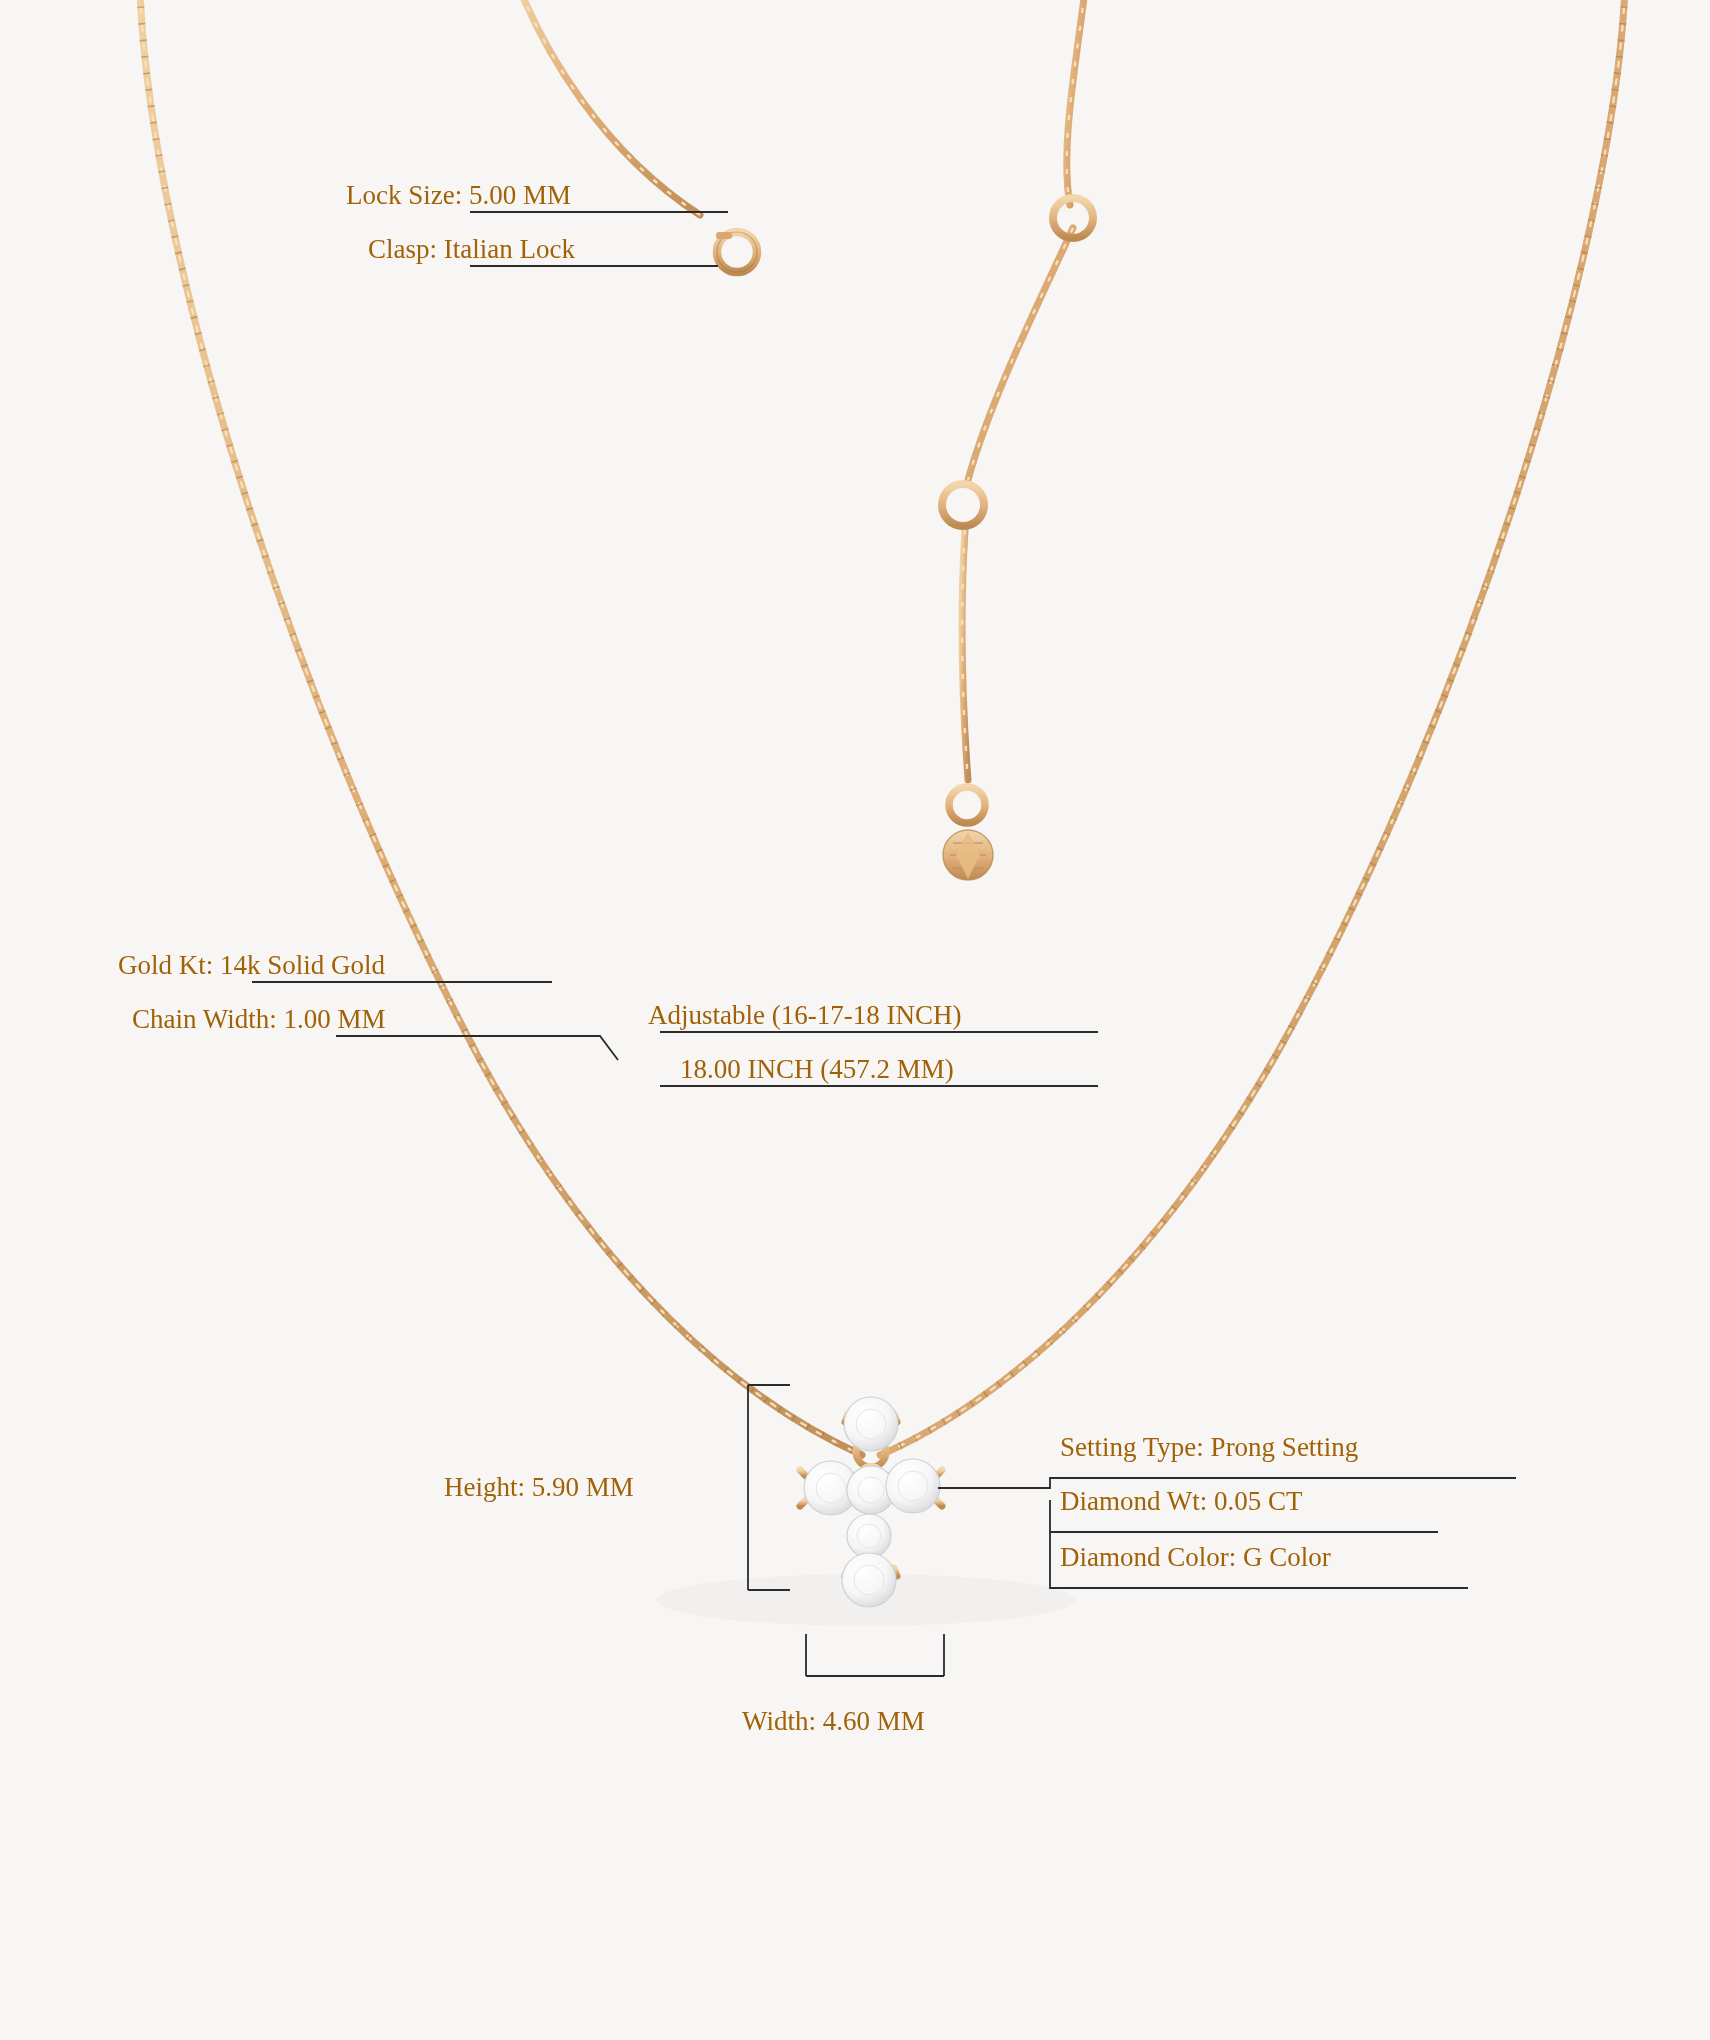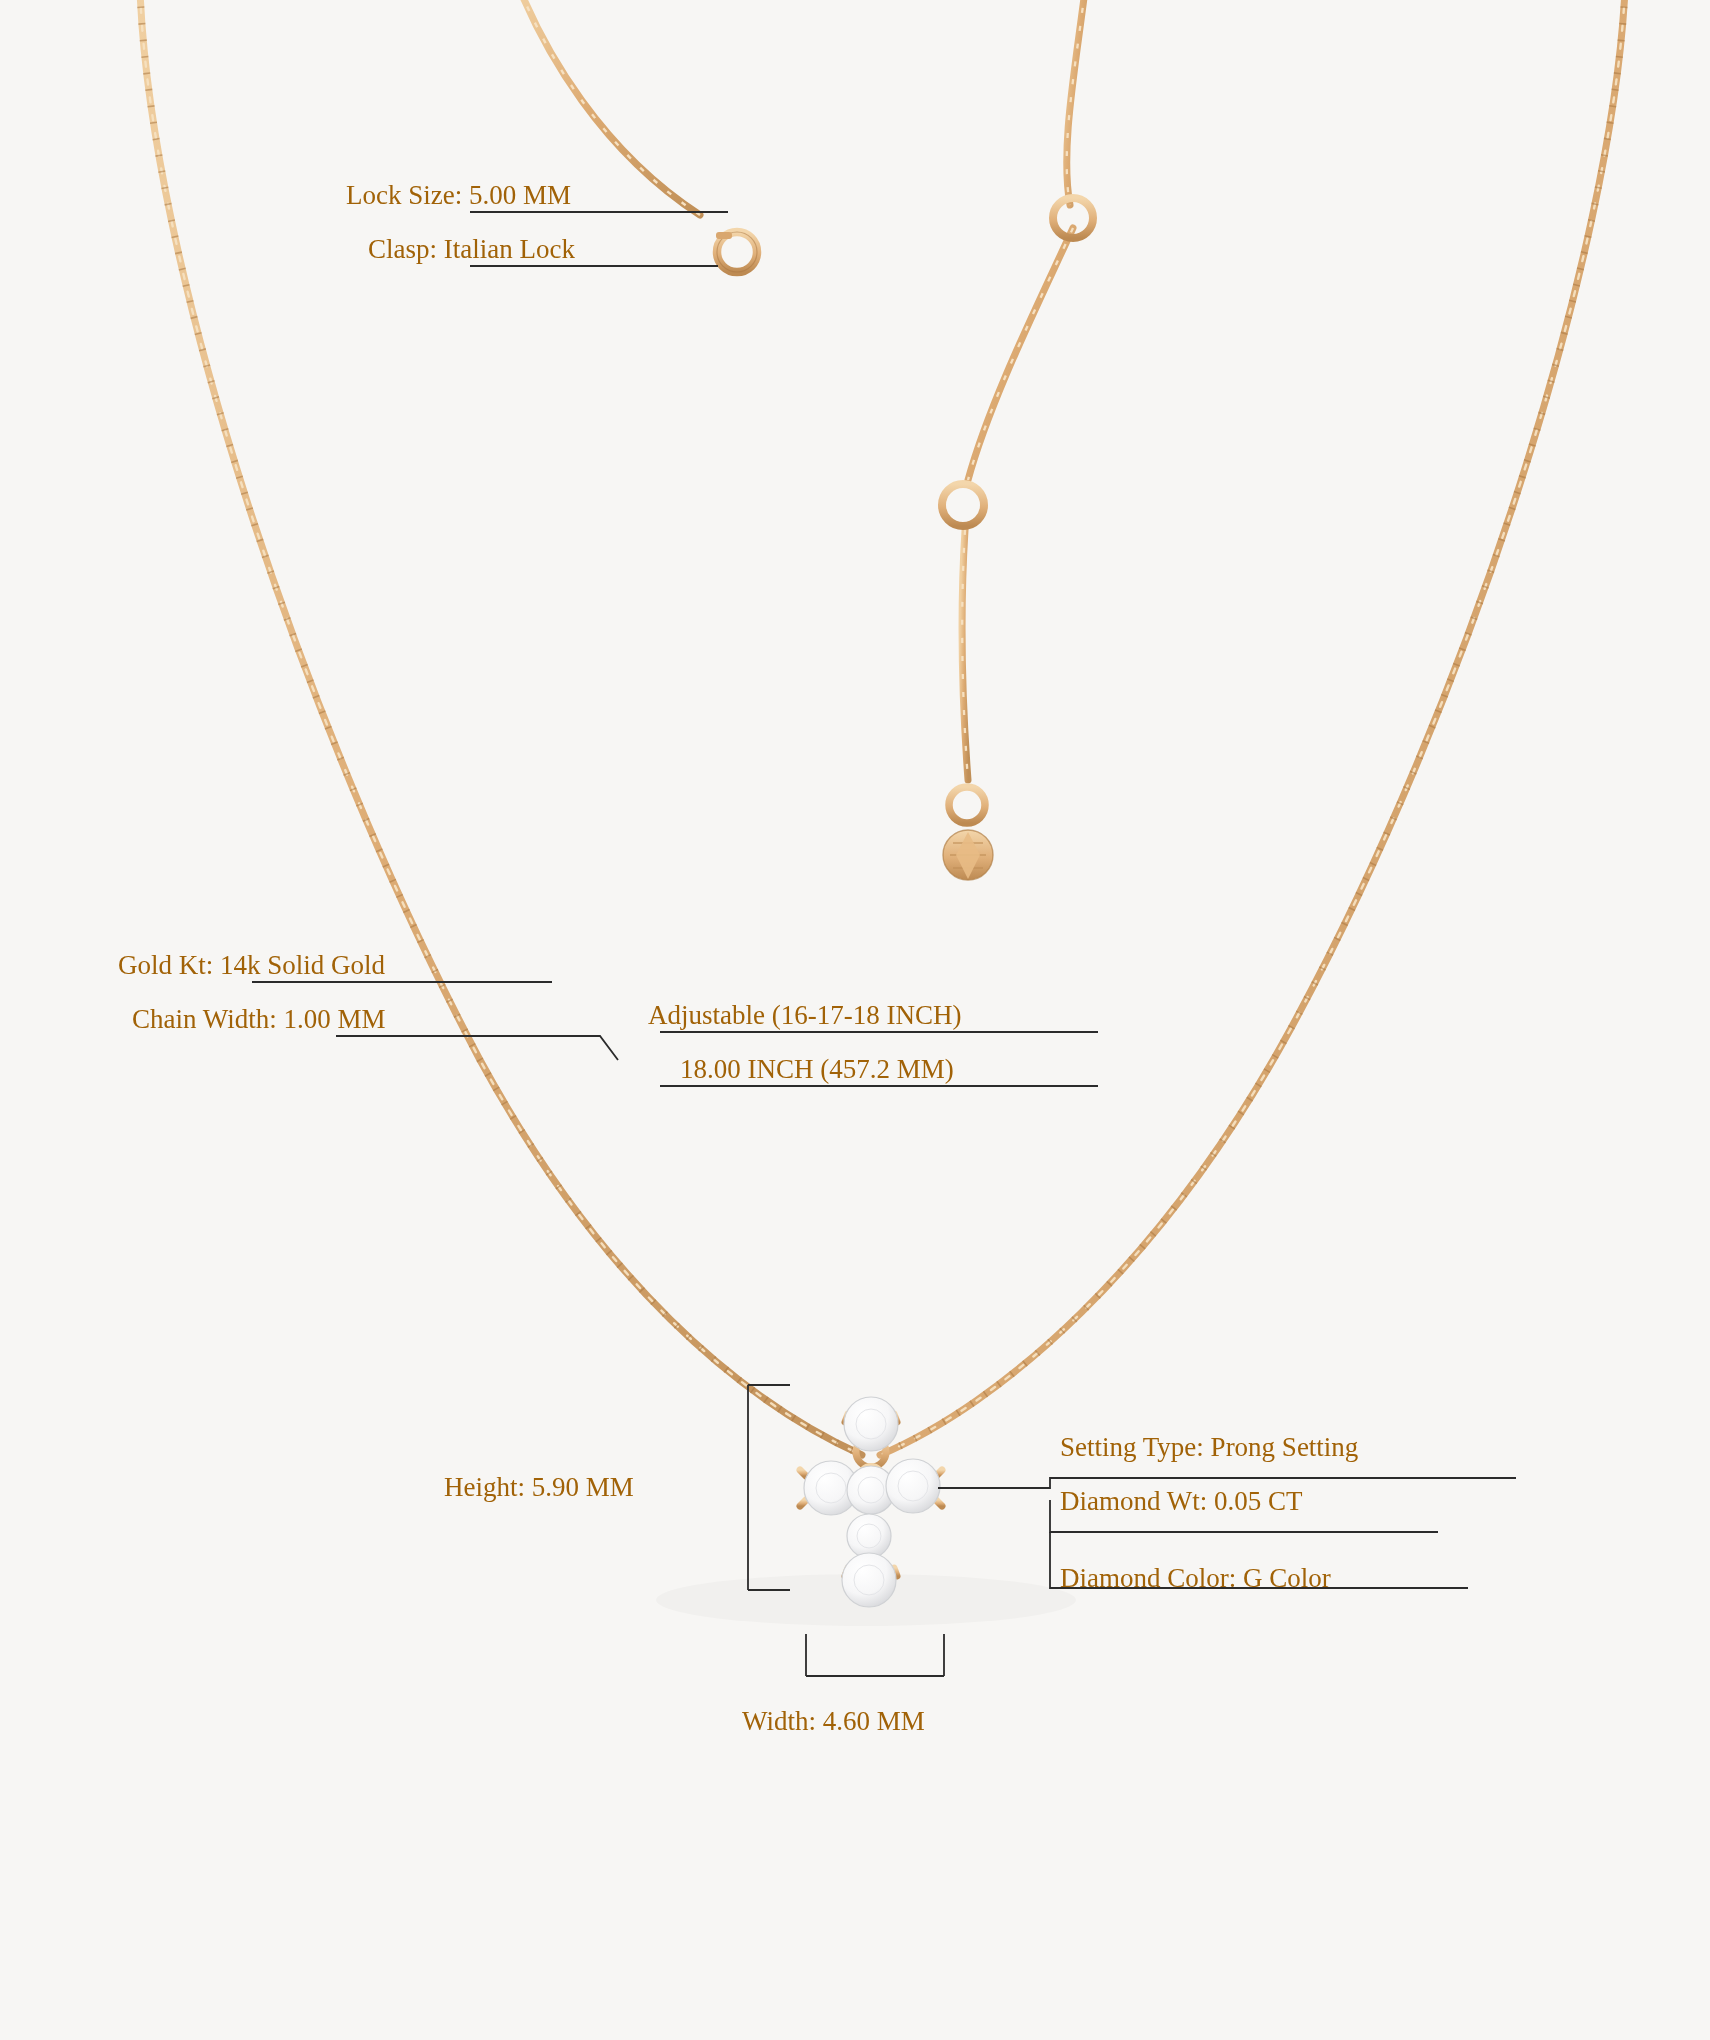--- a/index.html
+++ b/index.html
@@ -224,18 +224,18 @@
   <div class="ann" style="left:1060px; top:1434px;">
     <span class="lbl">Setting Type:</span>
     <span class="val">Prong Setting</span>
   </div>
 
   <div class="ann" style="left:1060px; top:1488px;">
     <span class="lbl">Diamond Wt:</span>
     <span class="val">0.05 CT</span>
   </div>
 
-  <div class="ann" style="left:1060px; top:1544px;margin-top:21px;">
+  <div class="ann" style="left:1060px; top:1544px;">
     <span class="lbl">Diamond Color:</span>
     <span class="val">G Color</span>
   </div>
 
 </div>
 
 </body></html>

